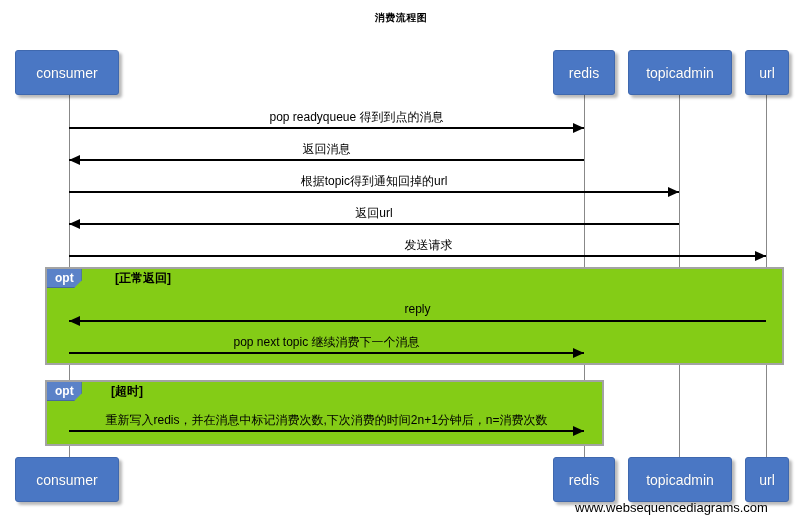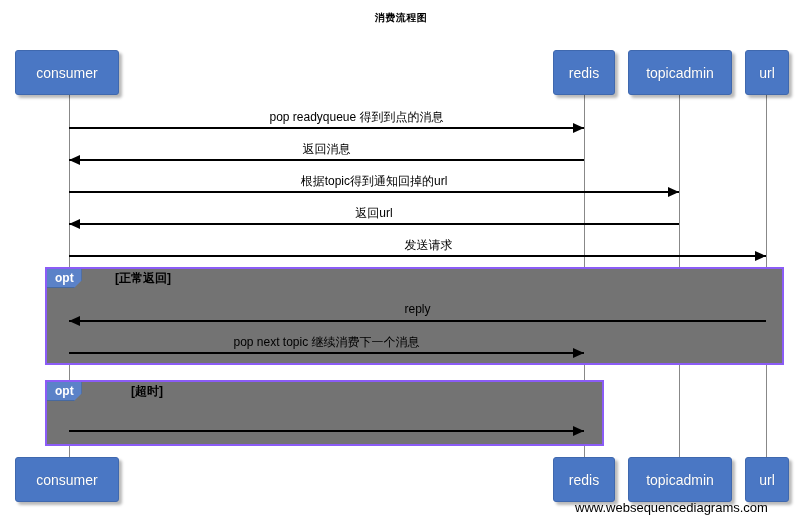--- a/index.html
+++ b/index.html
@@ -52,22 +52,22 @@
   .lifeline {
     position: absolute;
     width: 1px;
     background: #888888;
   }
 
   
   .fragment {
     position: absolute;
     box-sizing: border-box;
-    background: #737373;
-    border: 2px solid #8b5cf6;
+    background: #84cc16;
+    border: 2px solid #a3a3a3;
   }
   .fragment-tab {
     position: absolute;
     left: 0;
     top: 0;
     height: 18px;
     background: #5b82c8;
     border-right: 1px solid #47699f;
     border-bottom: 1px solid #47699f;
     color: #ffffff;
@@ -134,21 +134,21 @@
   <div class="lifeline" style="left:679px; top:95px;  height:362px;"></div>
   <div class="lifeline" style="left:766px; top:95px;  height:362px;"></div>
 
   <div class="fragment" style="left:45px; top:267px; width:739px; height:98px;">
     <div class="fragment-tab">opt</div>
     <div class="fragment-label" style="left:68px;">[正常返回]</div>
   </div>
 
   <div class="fragment" style="left:45px; top:380px; width:559px; height:66px;">
     <div class="fragment-tab">opt</div>
-    <div class="fragment-label" style="left:84px;">[超时]</div>
+    <div class="fragment-label" style="left:64px;">[超时]</div>
   </div>
 
   <div class="msg-label" style="left:69px; top:109px; width:515px;margin-left:30px;">pop readyqueue 得到到点的消息</div>
   <div class="msg-line" style="left:69px; top:127px; width:515px;"></div>
   <div class="msg-head right" style="left:573px; top:123px;"></div>
 
   <div class="msg-label" style="left:69px; top:141px; width:515px;">返回消息</div>
   <div class="msg-line" style="left:69px; top:159px; width:515px;"></div>
   <div class="msg-head left" style="left:69px; top:155px;"></div>
 
@@ -165,20 +165,21 @@
   <div class="msg-head right" style="left:755px; top:251px;"></div>
 
   <div class="msg-label" style="left:69px; top:302px; width:697px;">reply</div>
   <div class="msg-line" style="left:69px; top:320px; width:697px;"></div>
   <div class="msg-head left" style="left:69px; top:316px;"></div>
 
   <div class="msg-label" style="left:69px; top:334px; width:515px;">pop next topic 继续消费下一个消息</div>
   <div class="msg-line" style="left:69px; top:352px; width:515px;"></div>
   <div class="msg-head right" style="left:573px; top:348px;"></div>
 
+  <div class="msg-label" style="left:69px; top:412px; width:515px;">重新写入redis，并在消息中标记消费次数,下次消费的时间2n+1分钟后，n=消费次数</div>
   <div class="msg-line" style="left:69px; top:430px; width:515px;"></div>
   <div class="msg-head right" style="left:573px; top:426px;"></div>
 
   <div class="actor-box" style="left:15px; top:50px; width:104px; height:45px;">
     <span>consumer</span>
   </div>
   <div class="actor-box" style="left:553px; top:50px; width:62px; height:45px;">
     <span>redis</span>
   </div>
   <div class="actor-box" style="left:628px; top:50px; width:104px; height:45px;">

